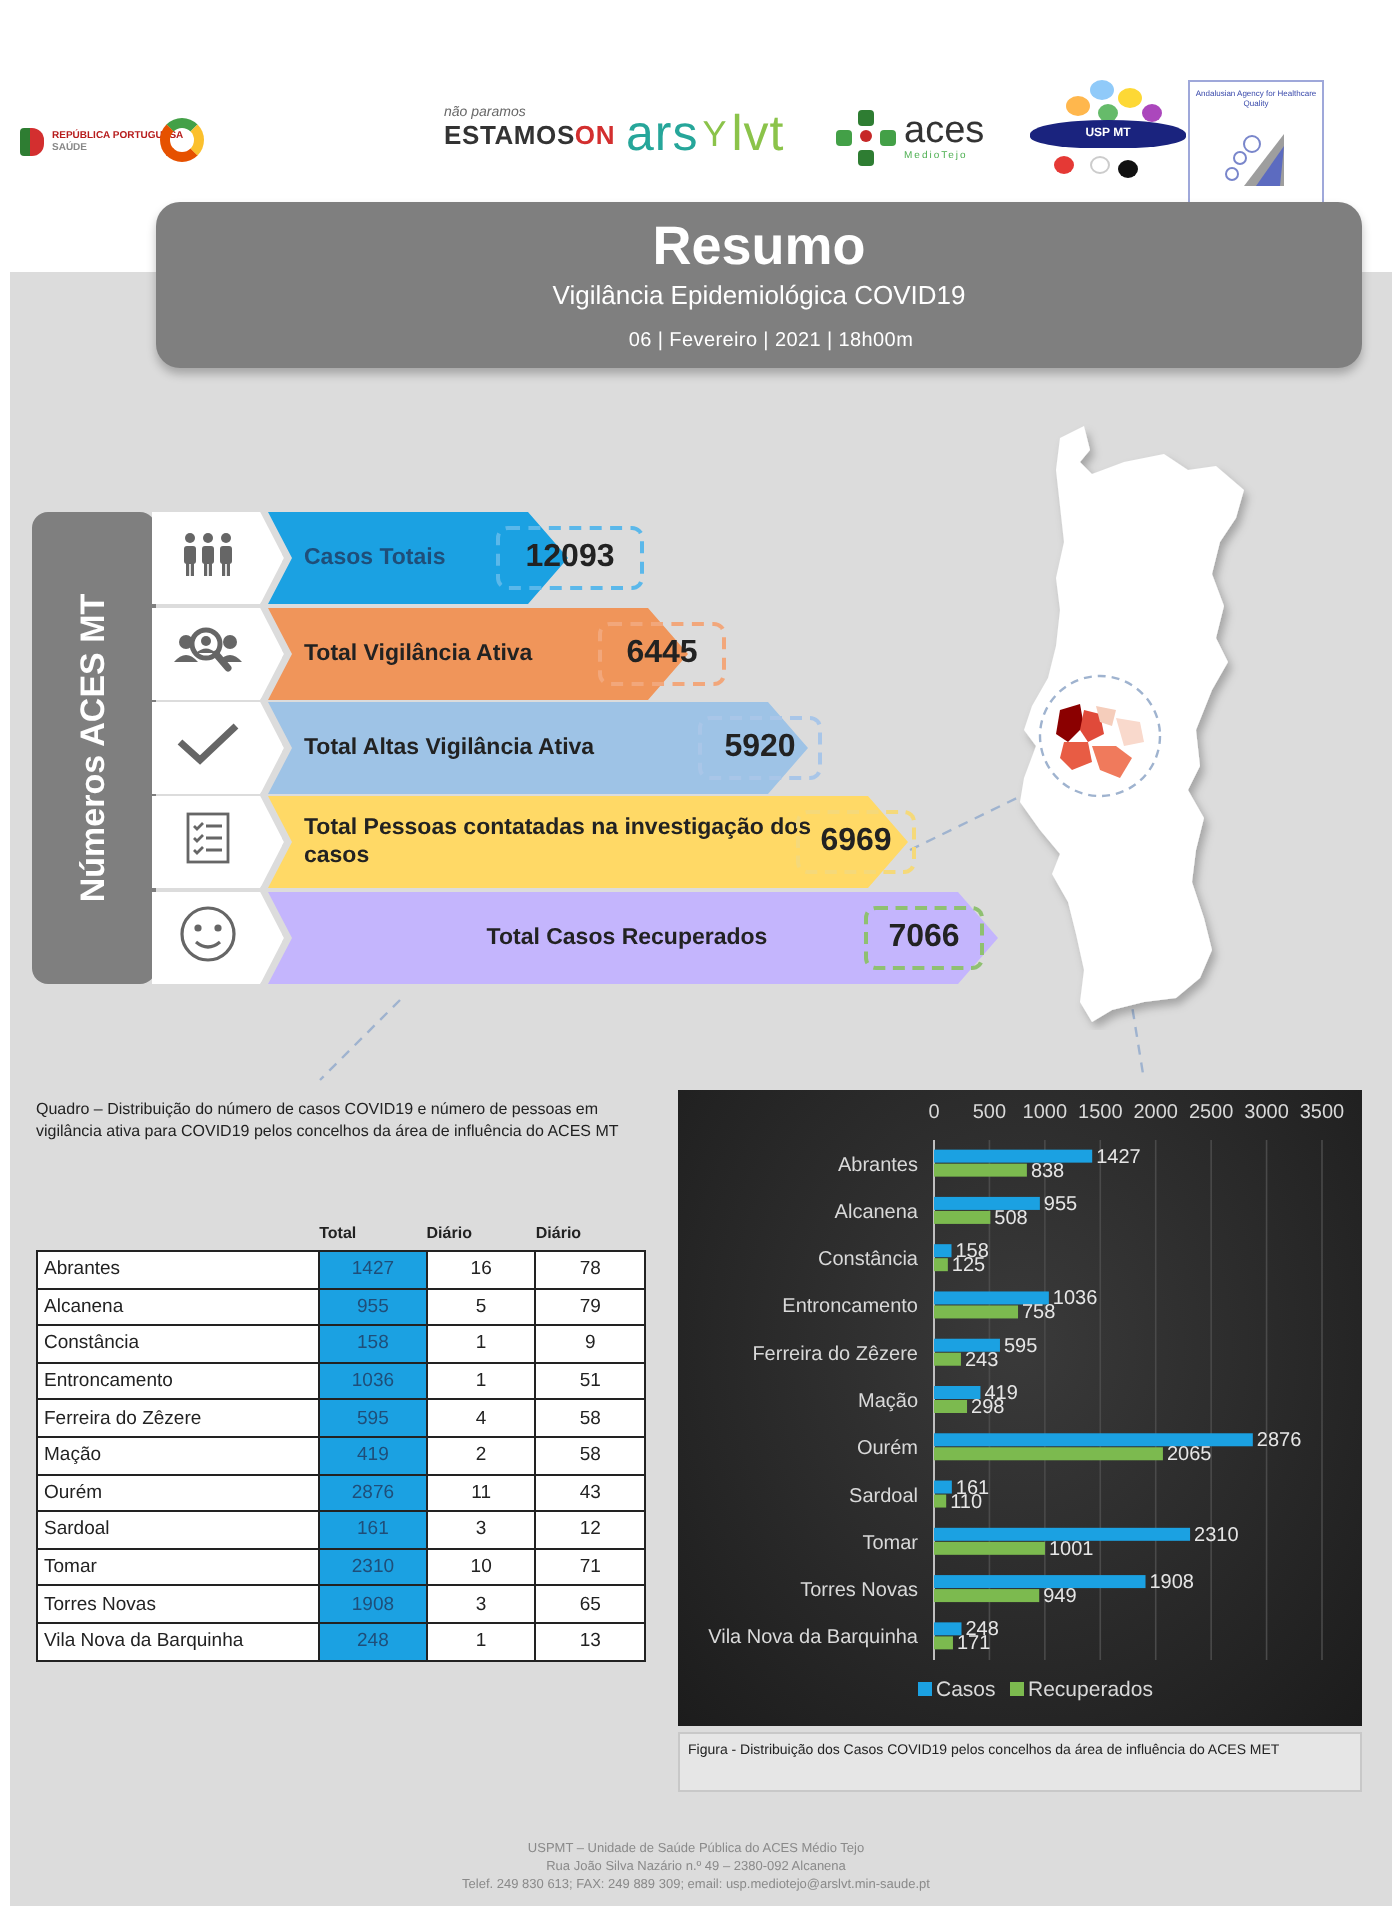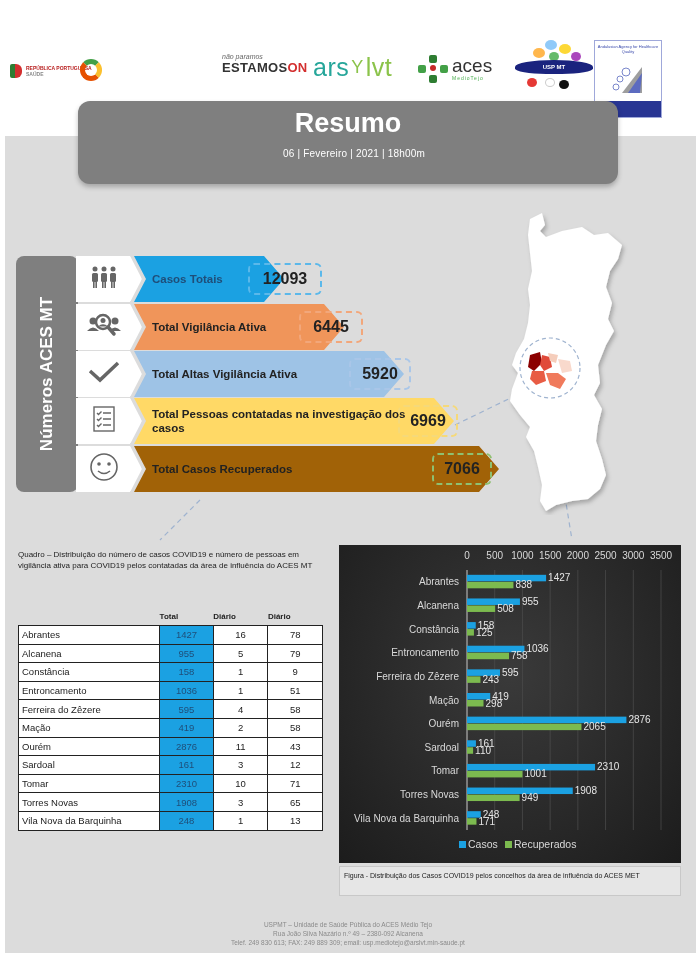--- a/index.html
+++ b/index.html
@@ -32,21 +32,21 @@
   .logo-aces .word small { font-size: 5px; color: #4caf50; letter-spacing: 1px; }
   .logo-usp { left: 515px; top: 10px; width: 80px; height: 48px; }
   .logo-usp i { position: absolute; border-radius: 50%; }
   .logo-usp .swoosh { position: absolute; left: 0; top: 20px; width: 78px; height: 14px; background: #1a237e; border-radius: 50% 50% 40% 40%; color: #fff; font-size: 6px; font-weight: bold; text-align: center; line-height: 14px; }
   .logo-acsa { left: 594px; top: 10px; width: 68px; height: 78px; border: 1px solid #9fa8da; background: #fff; flex-direction: column; justify-content: space-between; }
   .logo-acsa .t { font-size: 4px; color: #3949ab; text-align: center; padding-top: 3px; }
   .logo-acsa .m { width: 40px; height: 30px; position: relative; }
   .logo-acsa .b { width: 100%; height: 16px; background: #283593; }
 
   
-  .banner { position: absolute; left: 78px; top: 101px; width: 540px; height: 83px; background: #7f7f7f; border-radius: 12px; box-shadow: 0 3px 5px rgba(0,0,0,0.25); text-align: center; color: #fff; }
+  .banner { position: absolute; left: 78px; top: 101px; width: 603px; height: 83px; background: #7f7f7f; border-radius: 12px; box-shadow: 0 3px 5px rgba(0,0,0,0.25); text-align: center; color: #fff; }
   .banner .title { font-size: 27px; font-weight: bold; margin-top: 7px; line-height: 30px; }
   .banner .subtitle { font-size: 13px; margin-top: 2px; }
   .banner .date { font-size: 10px; margin-top: 10px; letter-spacing: 0.2px; margin-left: 12px; }
 
   
   .kpi-side { position: absolute; left: 16px; top: 256px; width: 62px; height: 236px; background: #7f7f7f; border-radius: 8px; }
   .kpi-side .vtxt { position: absolute; left: 50%; top: 50%; transform: translate(-50%,-50%) rotate(-90deg); white-space: nowrap; color: #fff; font-size: 17px; font-weight: bold; }
   .kpi-row { position: absolute; left: 76px; height: 46px; }
   .kpi-icon-box { position: absolute; left: 0; top: 0; width: 66px; height: 46px; background: #fff; clip-path: polygon(0 0, 82% 0, 100% 50%, 82% 100%, 0 100%); box-shadow: 0 2px 3px rgba(0,0,0,0.2); display: flex; align-items: center; justify-content: center; padding-right: 10px; }
   .kpi-arrow { position: absolute; left: 58px; top: 0; height: 46px; clip-path: polygon(0 0, calc(100% - 20px) 0, 100% 50%, calc(100% - 20px) 100%, 0 100%, 12px 50%); display: flex; align-items: center; font-weight: bold; font-size: 11.5px; line-height: 14px; text-align: center; }
@@ -132,20 +132,21 @@
           <path d="M14 30 L34 4 L34 30 Z" fill="#9e9e9e"></path>
           <path d="M20 30 L34 10 L32 30 Z" fill="#5c6bc0"></path>
         </svg>
     </div>
     <div class="b"></div>
   </div>
 </div>
 
 <div class="banner">
   <div class="title">Resumo</div>
+  <div class="subtitle">Vigilância Epidemiológica COVID19</div>
   <div class="date">06 | Fevereiro | 2021 | 18h00m</div>
 </div>
 
 <svg class="connector">
   <line x1="455" y1="425" x2="527" y2="390" stroke="#9fb3cf" stroke-width="1.2" stroke-dasharray="5,4"></line>
   <line x1="200" y1="500" x2="160" y2="540" stroke="#9fb3cf" stroke-width="1.2" stroke-dasharray="5,4"></line>
   <line x1="549" y1="398" x2="572" y2="540" stroke="#9fb3cf" stroke-width="1.2" stroke-dasharray="5,4"></line>
 </svg>
 
 <div class="kpi-side">
@@ -221,21 +222,21 @@
     <div class="kpi-value" style="left: 398px; top: 405px; width: 60px; border-color: rgb(245, 217, 122);">6969</div>
     <div class="kpi-row" style="top: 446px;">
       <div class="kpi-icon-box">
         <span><svg width="30" height="30" viewBox="0 0 30 30">
             <circle cx="15" cy="15" r="13" fill="none" stroke="#666" stroke-width="1.6"></circle>
             <circle cx="10" cy="12" r="1.8" fill="#666"></circle>
             <circle cx="20" cy="12" r="1.8" fill="#666"></circle>
             <path d="M9 19 Q15 24 21 19" fill="none" stroke="#666" stroke-width="1.6"></path>
           </svg></span>
       </div>
-      <div class="kpi-arrow" style="width:365px;background:#a16207;color:#222222;padding:0 24px 0 18px;justify-content:flex-start;text-align:left;">
+      <div class="kpi-arrow" style="width:365px;background:#c4b5fd;color:#222222;padding:0 24px 0 18px;justify-content:center;text-align:left;">
         <span>Total Casos Recuperados</span>
       </div>
     </div>
     <div class="kpi-value" style="left: 432px; top: 453px; width: 60px; border-color: rgb(143, 192, 113);">7066</div>
   </div>
 
 <svg class="map" viewBox="0 0 170 310">
   <defs>
       <filter id="sh" x="-10%" y="-10%" width="130%" height="130%">
         <feDropShadow dx="2" dy="3" stdDeviation="2" flood-color="#000" flood-opacity="0.25"></feDropShadow>
@@ -244,21 +245,21 @@
   <path filter="url(#sh)" fill="#ffffff" d="M40 14 L52 8 L55 20 L50 26 L56 32 L72 26 L92 22 L104 30 L118 28 L132 40 L128 54 L120 66 L116 82 L122 98 L118 114 L124 126 L116 140 L108 160 L110 178 L104 190 L112 204 L108 220 L106 236 L112 254 L116 270 L110 284 L98 294 L82 296 L66 300 L56 306 L50 296 L52 280 L48 262 L44 246 L36 232 L40 222 L30 210 L20 196 L22 184 L28 168 L22 160 L26 148 L34 134 L38 118 L40 100 L38 84 L42 66 L40 48 L38 30 Z"></path>
   <circle cx="60" cy="163" r="30" fill="none" stroke="#9fb3cf" stroke-width="1.2" stroke-dasharray="4,3"></circle>
   <path d="M40 150 L50 147 L52 158 L44 166 L38 162 Z" fill="#8b0000"></path>
   <path d="M52 150 L60 152 L62 162 L54 166 L50 160 Z" fill="#e04a3a"></path>
   <path d="M42 166 L54 166 L56 176 L46 180 L40 174 Z" fill="#e85c44"></path>
   <path d="M56 168 L68 168 L76 174 L70 184 L60 180 Z" fill="#f07a5c"></path>
   <path d="M68 154 L80 156 L82 166 L72 168 Z" fill="#f9d9cc"></path>
   <path d="M58 148 L68 150 L66 158 L60 156 Z" fill="#f5cdbb"></path>
 </svg>
 
-<div class="tbl-caption">Quadro – Distribuição do número de casos COVID19 e número de pessoas em vigilância ativa para COVID19 pelos contatadas da área de influência do ACES MT</div>
+<div class="tbl-caption">Quadro – Distribuição do número de casos COVID19 e número de pessoas em vigilância ativa para COVID19 pelos concelhos da área de influência do ACES MT</div>
 
 <table class="tbl">
   <thead>
     <tr>
       <th class="left"></th>
       <th>Total</th>
       <th>Diário</th>
       <th>Diário</th>
     </tr>
   </thead>

